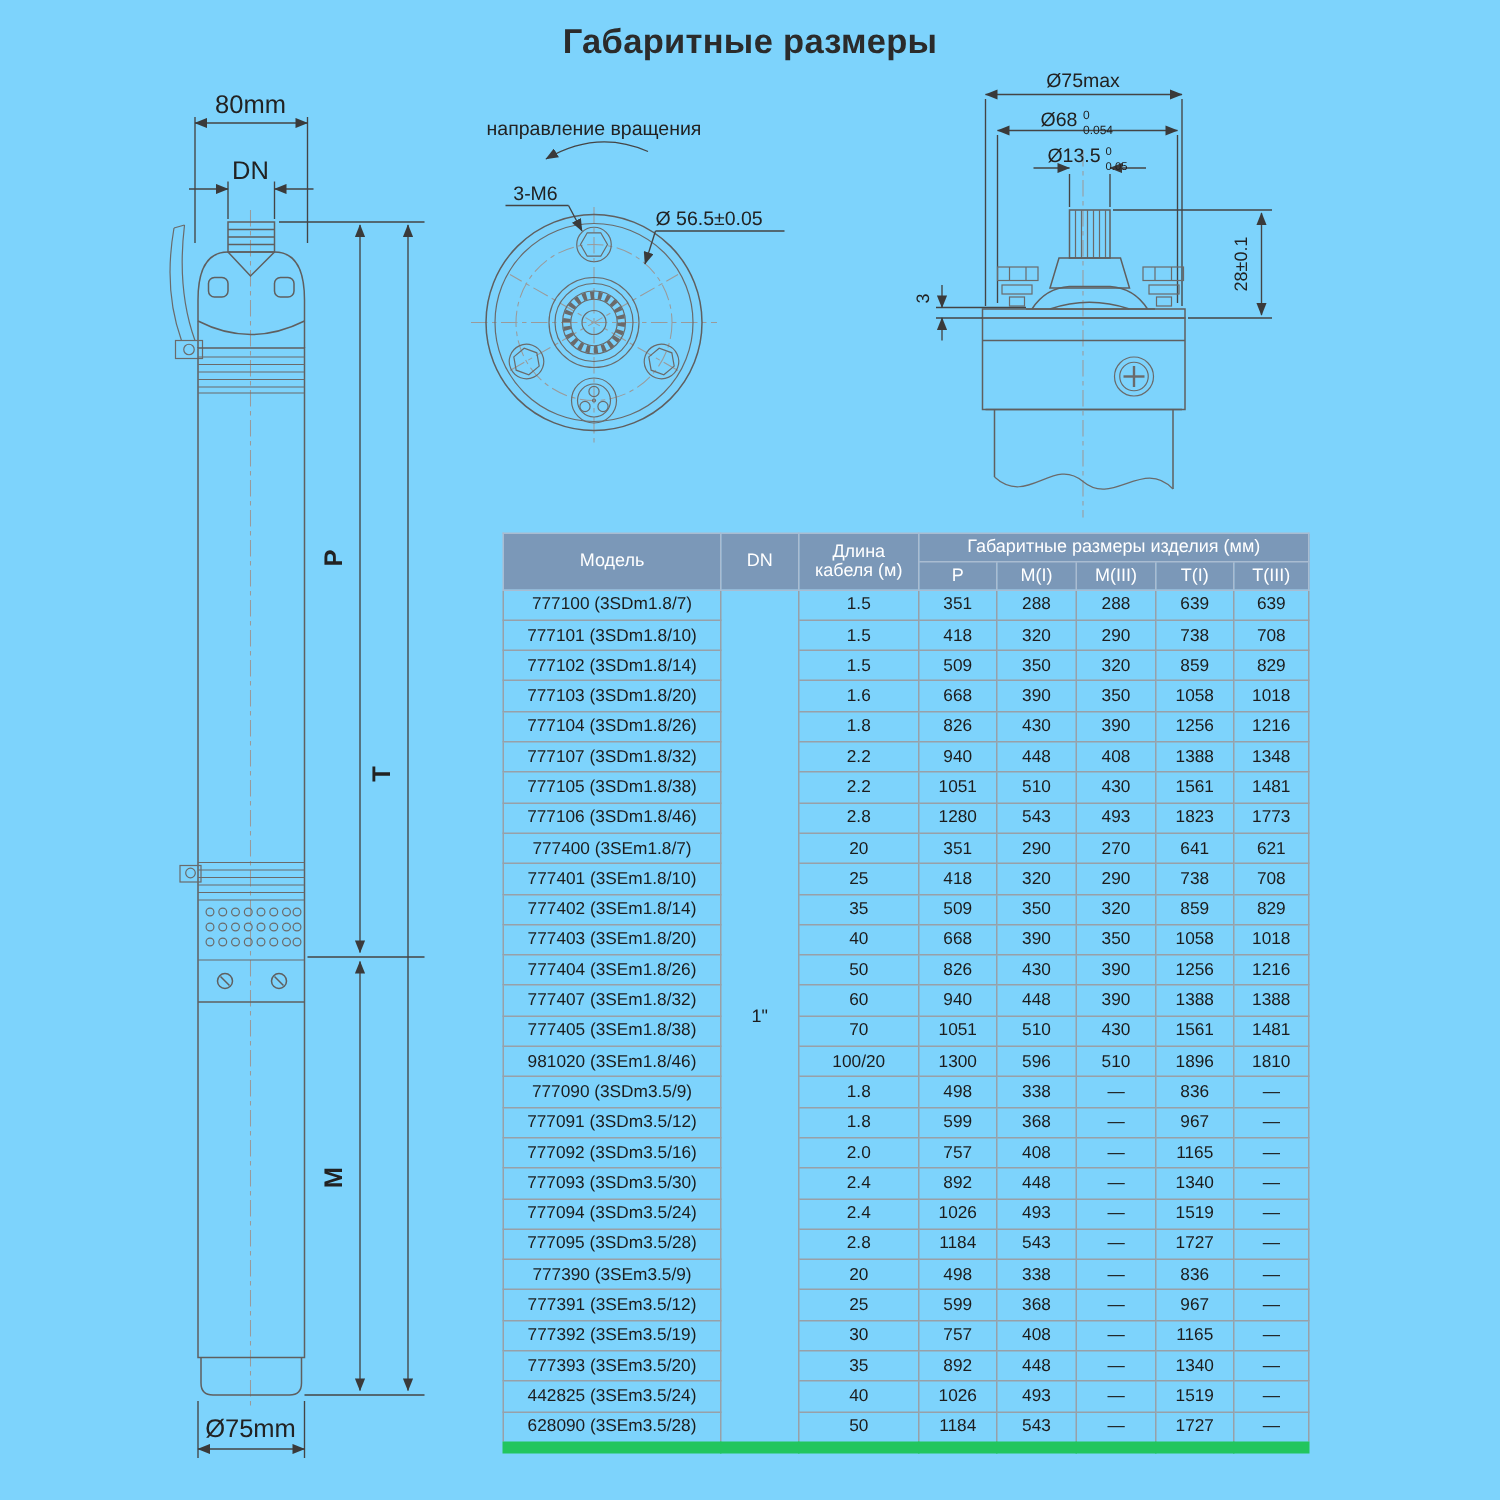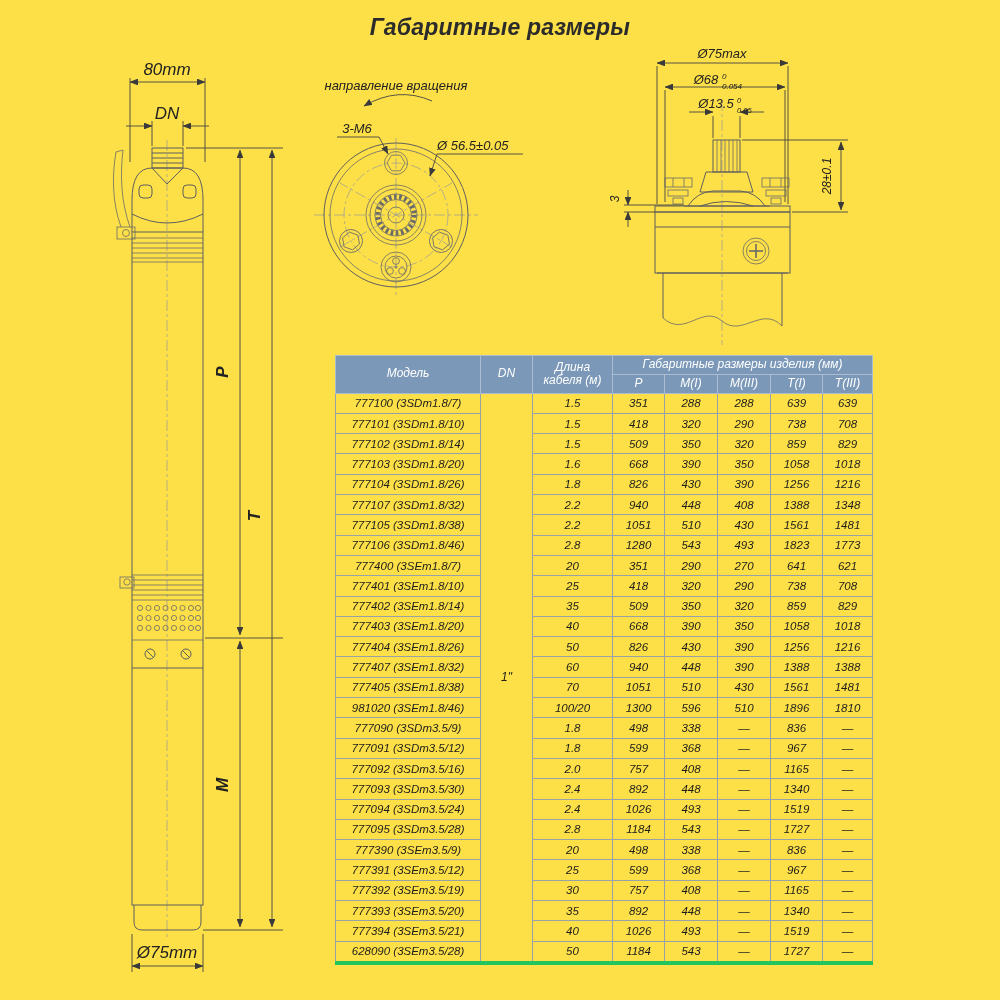--- a/index.html
+++ b/index.html
@@ -1,31 +1,31 @@
 <!DOCTYPE html>
 <html><head>
 <meta charset="utf-8">
 <style>
   html,body{margin:0;padding:0;background:#fff;}
-  #page{position:relative;width:1000px;height:1000px;background:#fde047;overflow:hidden;
-        font-family:"Liberation Sans", sans-serif;color:#1f1f1f;font-style:italic;}
+  #page{position:relative;width:1000px;height:1000px;background:#7dd3fc;overflow:hidden;
+        font-family:"Liberation Sans", sans-serif;color:#1f1f1f;}
   #title{position:absolute;left:0;top:14px;width:1000px;text-align:center;
          font-size:23px;font-weight:bold;color:#2b2b2b;letter-spacing:.2px;}
   .drawing{position:absolute;}
   svg text{font-family:"Liberation Sans","DejaVu Sans",sans-serif;fill:#222;}
   .dl{stroke:#5f5f5f;stroke-width:1;fill:none;}
   .dl2{stroke:#6a6a6a;stroke-width:.8;fill:none;}
   .dim{stroke:#444;stroke-width:.9;fill:none;}
   .cl{stroke:#9a9a9a;stroke-width:.7;fill:none;stroke-dasharray:11 3 3 3;}
   .dt{font-size:17px;}
   .dts{font-size:13px;}
   .dtb{font-size:17px;font-weight:bold;}
   
   #spec-table{position:absolute;left:335px;top:355px;width:537px;border-collapse:collapse;
-              table-layout:fixed;border-bottom:4px solid #22c55e;}
+              table-layout:fixed;border-bottom:8px solid #22c55e;}
   #spec-table td{border:1px solid #98a0a8;text-align:center;font-size:11.5px;
                  height:19.3px;padding:0 2px;line-height:1.05;color:#1c1c1c;}
   #spec-table thead th{background:#7b98b8;color:#ffffff;font-weight:normal;font-size:12px;
                        border:1px solid #a9bcd1;padding:2px 2px;line-height:1.15;}
   #spec-table td.dn{font-size:12px;}
 </style>
 </head>
 <body>
 
 <div id="page">
@@ -574,21 +574,21 @@
         <tr>
           <td>777393 (3SEm3.5/20)</td>
           <td>35</td>
           <td>892</td>
           <td>448</td>
           <td>—</td>
           <td>1340</td>
           <td>—</td>
         </tr>
         <tr>
-          <td>777394 (3SEm3.5/21)</td>
+          <td>442825 (3SEm3.5/24)</td>
           <td>40</td>
           <td>1026</td>
           <td>493</td>
           <td>—</td>
           <td>1519</td>
           <td>—</td>
         </tr>
         <tr>
           <td>628090 (3SEm3.5/28)</td>
           <td>50</td>

